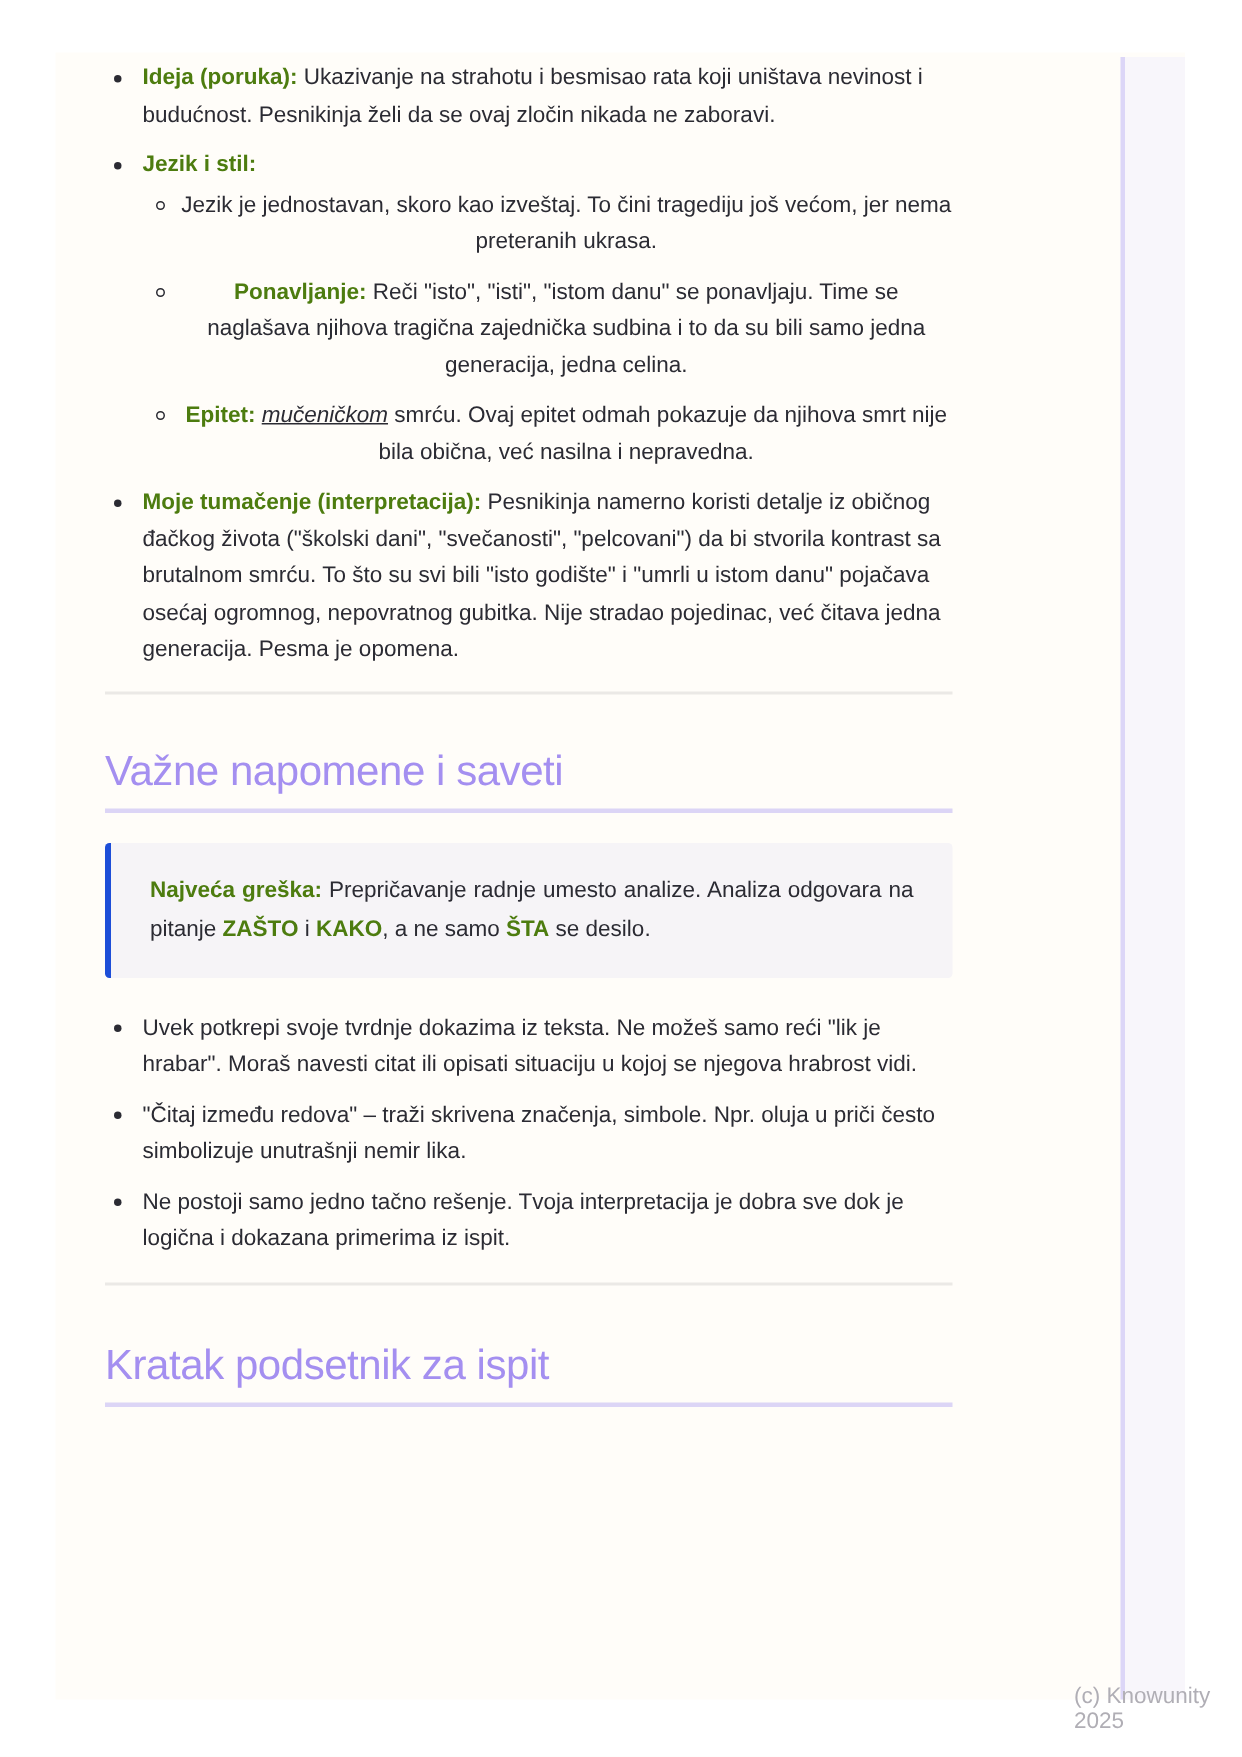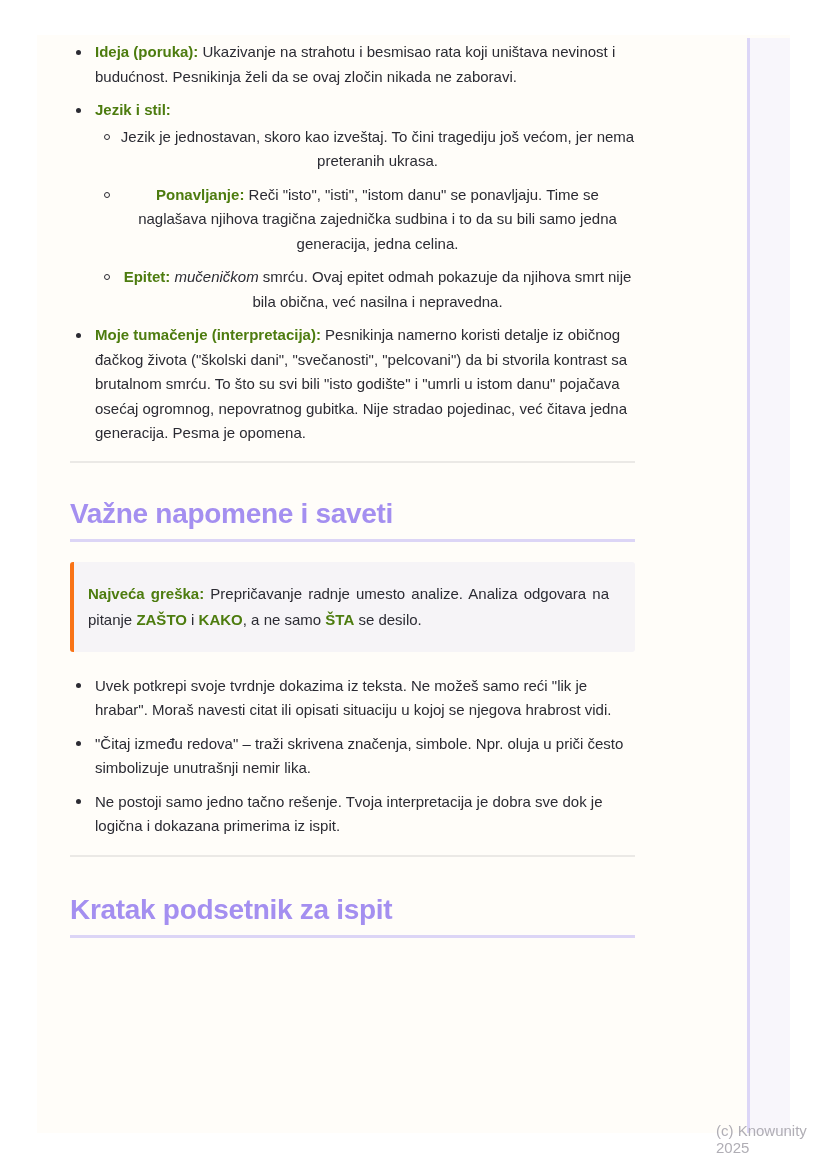--- a/index.html
+++ b/index.html
@@ -29,30 +29,30 @@
     content: ""; position: absolute; left: 6px; top: 9.5px; width: 5px; height: 5px;
     border-radius: 50%; background: #2b2b33;
   }
   ul.sub { margin-top: 2px; }
   ul.sub > li { padding-left: 25px; margin-bottom: 9px; text-align: center; }
   ul.sub > li::before {
     content: ""; position: absolute; left: 9px; top: 9px; width: 4px; height: 4px;
     border-radius: 50%; border: 1.2px solid #2b2b33; background: transparent;
   }
   b { font-weight: 700; color: #4d7c0f; }
-  i { font-style: italic; }
+  i { font-style: italic; text-decoration: underline; }
   .divider { height: 2px; background: #ebe9e6; margin: 0; }
   h2 {
-    margin: 0; font-size: 28px; font-weight: 700; color: #a48ff0; letter-spacing: -0.3px;
+    margin: 0; font-size: 28px; font-weight: 400; color: #a48ff0; letter-spacing: -0.3px;
     line-height: 34px;
   }
   .h2-underline { height: 3px; background: #dcd5f6; }
   .callout {
-    background: #f6f4f7; border-left: 4px solid #f97316; border-radius: 3px;
-    padding: 19px 26px 19px 14px; font-size: 15px; line-height: 26px; text-align: justify;
+    background: #f6f4f7; border-left: 4px solid #1d4ed8; border-radius: 3px;
+    padding: 19px 26px 19px 26px; font-size: 15px; line-height: 26px; text-align: justify;
   }
   .footer {
     position: absolute; left: 716px; top: 1104px; font-size: 15px; color: #b0aeb5; margin-top: 18px;
   }
 </style>
 </head>
 <body>
 
 <div class="page"></div>
 <div class="side-strip"></div>

